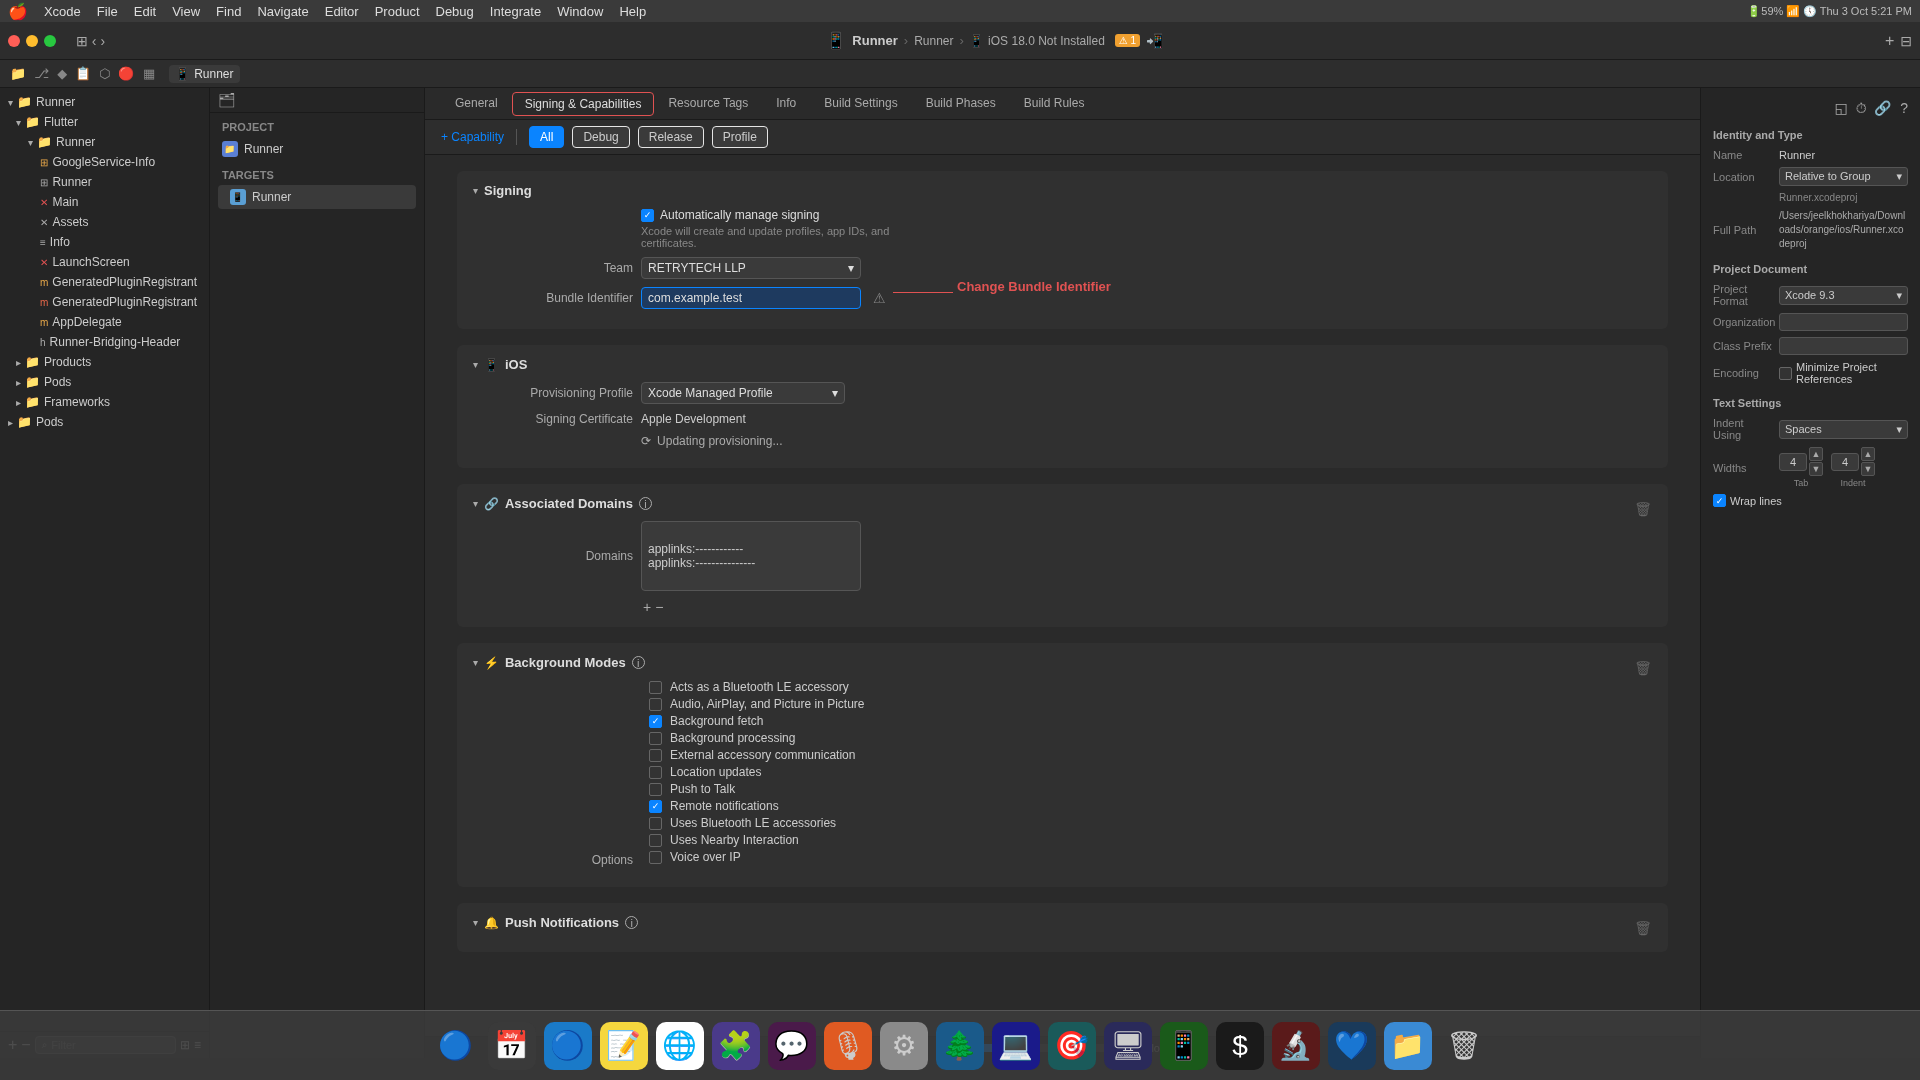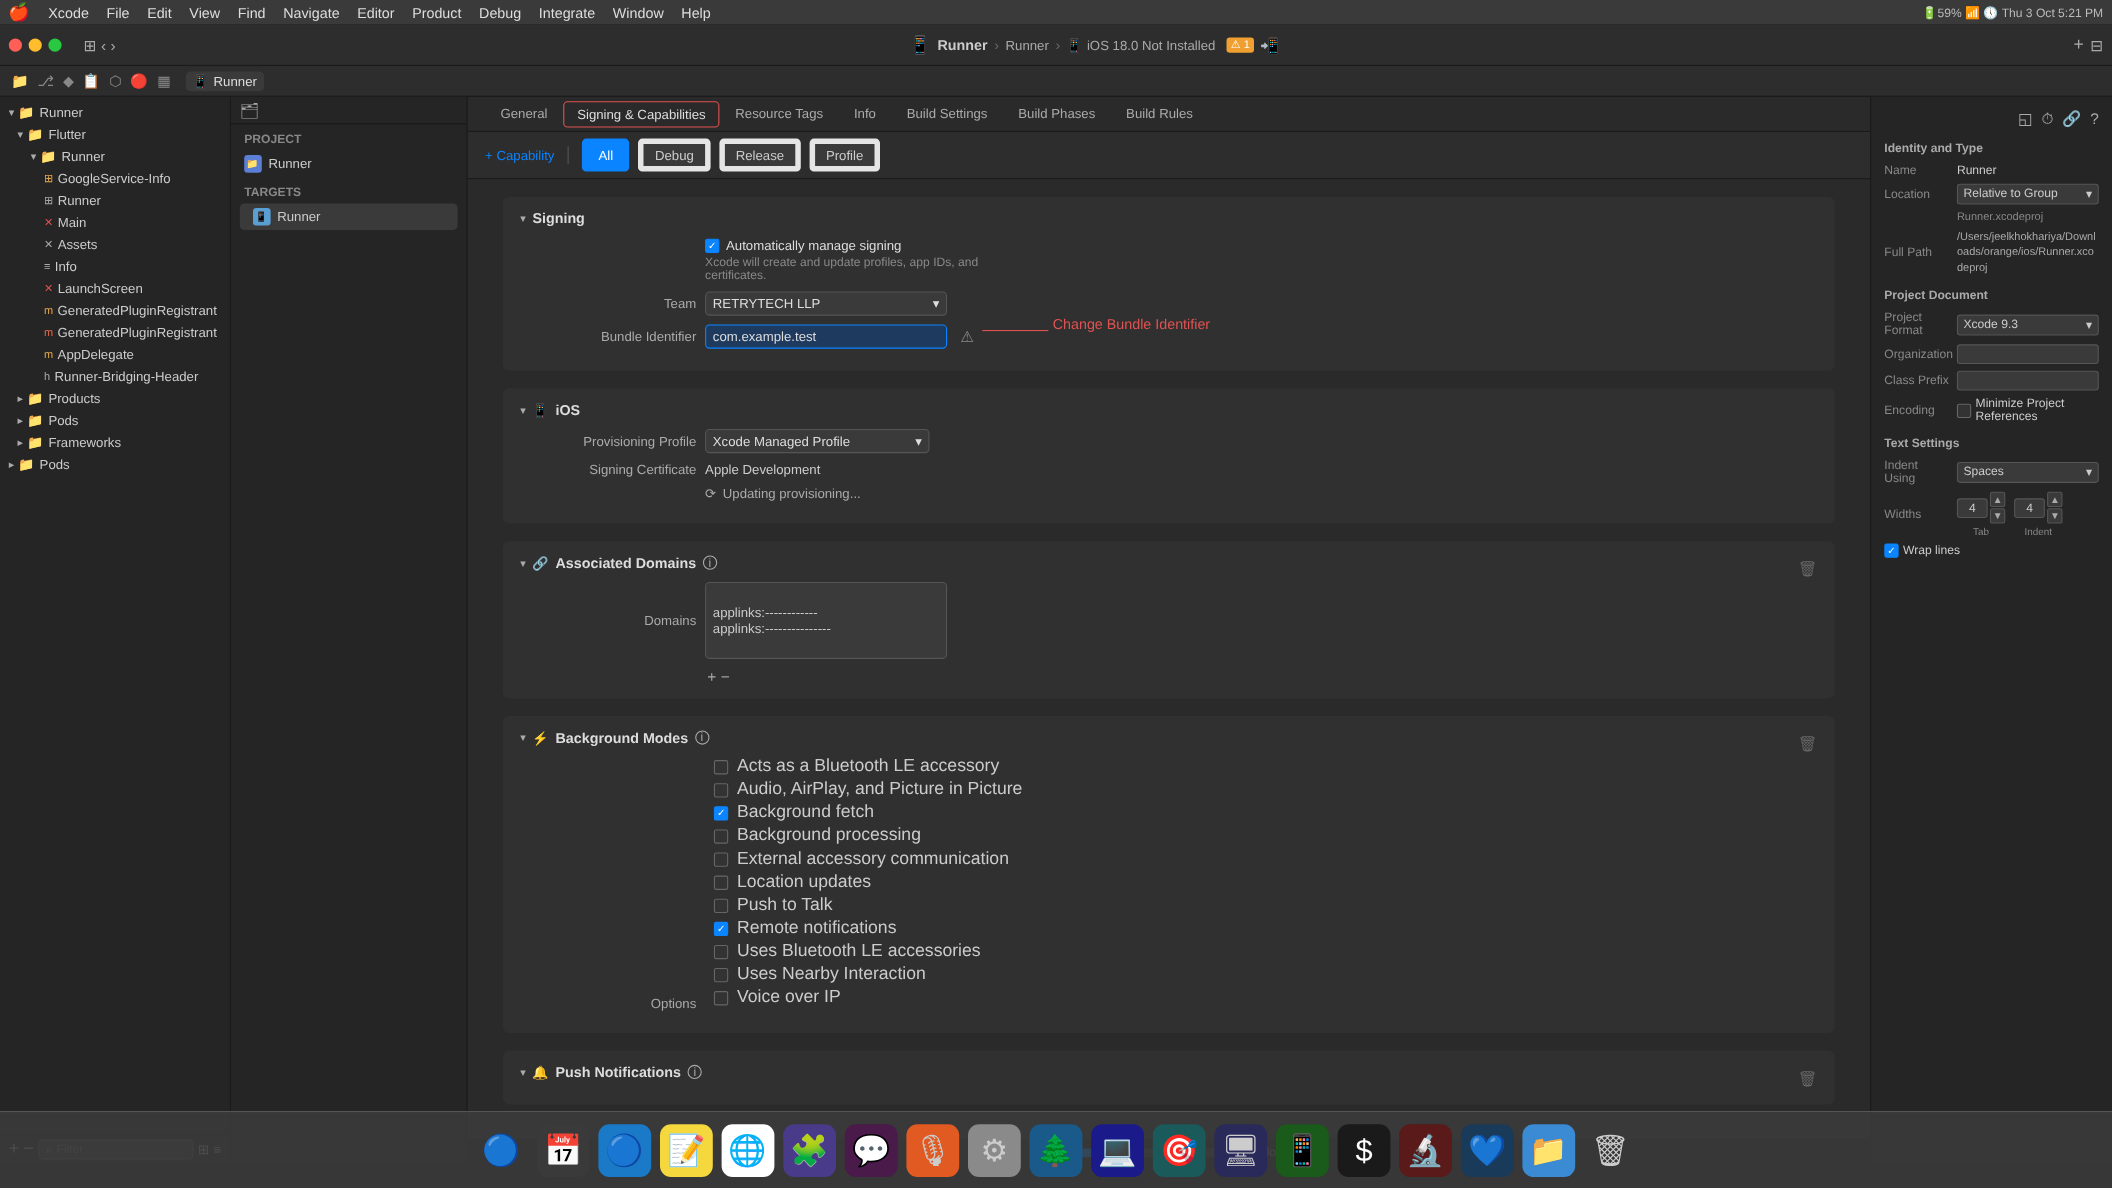--- a/index.html
+++ b/index.html
@@ -43,21 +43,21 @@
     
     .content-area { flex: 1; display: flex; flex-direction: column; background: #2a2a2a; overflow: hidden; }
 
     
     .tab-bar { display: flex; align-items: center; background: #2a2a2a; border-bottom: 1px solid #1a1a1a; padding: 0 16px; height: 32px; gap: 0; }
     .tab { padding: 6px 14px; font-size: 12px; color: #aaa; cursor: pointer; border-bottom: 2px solid transparent; }
     .tab.selected-red { border: 1.5px solid #e05252; border-radius: 4px; color: #ddd; padding: 4px 12px; }
 
     
     .capability-bar { display: flex; align-items: center; gap: 8px; padding: 6px 16px; background: #2d2d2d; border-bottom: 1px solid #1a1a1a; }
-    .cap-btn { padding: 3px 10px; font-size: 12px; color: #ccc; background: #3a3a3a; border-radius: 4px; cursor: pointer; border: 5px solid #e5e5e5; }
+    .cap-btn { padding: 3px 10px; font-size: 12px; color: #ccc; background: #3a3a3a; border-radius: 4px; cursor: pointer; border: 1px solid #e5e5e5; }
     .cap-btn.active { background: #0a84ff; color: white; border-color: #0a84ff; }
 
     
     .main-scroll { flex: 1; overflow-y: auto; padding: 16px 32px; background: #2a2a2a; }
     .section-header { display: flex; align-items: center; gap: 6px; margin-bottom: 10px; cursor: pointer; }
     .section-arrow { color: #aaa; font-size: 10px; }
     .section-title { font-size: 13px; font-weight: 600; color: #ddd; }
 
     
     .form-row { display: flex; align-items: center; margin-bottom: 8px; gap: 8px; }
@@ -68,21 +68,21 @@
     .checkbox.checked { background: #0a84ff; border-color: #0a84ff; }
     .checkbox.checked::after { content: '✓'; color: white; font-size: 9px; }
 
     
     .domains-box { background: #3a3a3a; border: 1px solid #555; border-radius: 4px; padding: 20px 6px; min-height: 48px; color: #ccc; font-size: 12px; width: 220px; }
     .domains-line { color: #ccc; font-size: 12px; }
 
     
     .options-list { padding-left: 8px; }
     .option-item { display: flex; align-items: center; gap: 8px; margin-bottom: 3px; }
-    .option-label { color: #ccc; font-size: 16px; }
+    .option-label { color: #ccc; font-size: 12px; }
 
     
     .right-panel { width: 220px; background: #252525; border-left: 1px solid #1a1a1a; padding: 12px; overflow-y: auto; }
     .right-section-title { font-size: 11px; font-weight: 700; color: #aaa; margin-bottom: 8px; margin-top: 12px; }
     .right-row { display: flex; align-items: center; gap: 6px; margin-bottom: 6px; }
     .right-label { font-size: 11px; color: #888; width: 60px; flex-shrink: 0; }
     .right-value { font-size: 11px; color: #ccc; }
     .right-input { background: #3a3a3a; border: 1px solid #555; border-radius: 3px; padding: 2px 5px; color: #ccc; font-size: 11px; flex: 1; }
     .right-select { background: #3a3a3a; border: 1px solid #555; border-radius: 3px; padding: 2px 5px; color: #ccc; font-size: 11px; flex: 1; display: flex; justify-content: space-between; cursor: pointer; }
     .stepper { display: flex; align-items: center; gap: 2px; }
@@ -357,21 +357,21 @@
             </div>
           </div>
 
           <div class="form-row" style="position:relative;">
             <div class="form-label">Bundle Identifier</div>
             <input class="form-input" value="com.example.test" style="width: 220px;">
             <span style="color:#888;font-size:14px;margin-left:4px;">⚠</span>
 
             <div style="position:absolute;left:420px;top:-8px;display:flex;align-items:center;gap:4px;">
               <div style="width:60px;height:1px;background:#e05252;margin-top:12px;"></div>
-              <span style="color:#e05252;font-size:13px;font-weight:400;">Change Bundle Identifier</span>
+              <span style="color:#e05252;font-size:13px;font-weight:700;">Change Bundle Identifier</span>
             </div>
           </div>
         </div>
 
         <div class="ios-section">
           <div class="section-header">
             <span class="section-arrow">▾</span>
             <span style="font-size:12px;">📱</span>
             <span class="section-title">iOS</span>
           </div>

